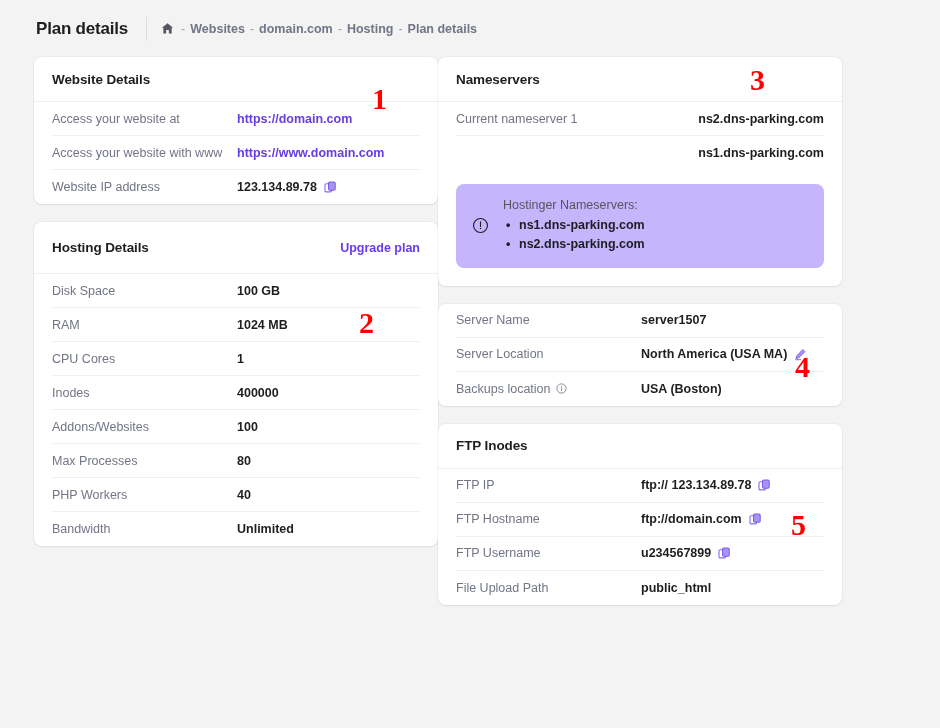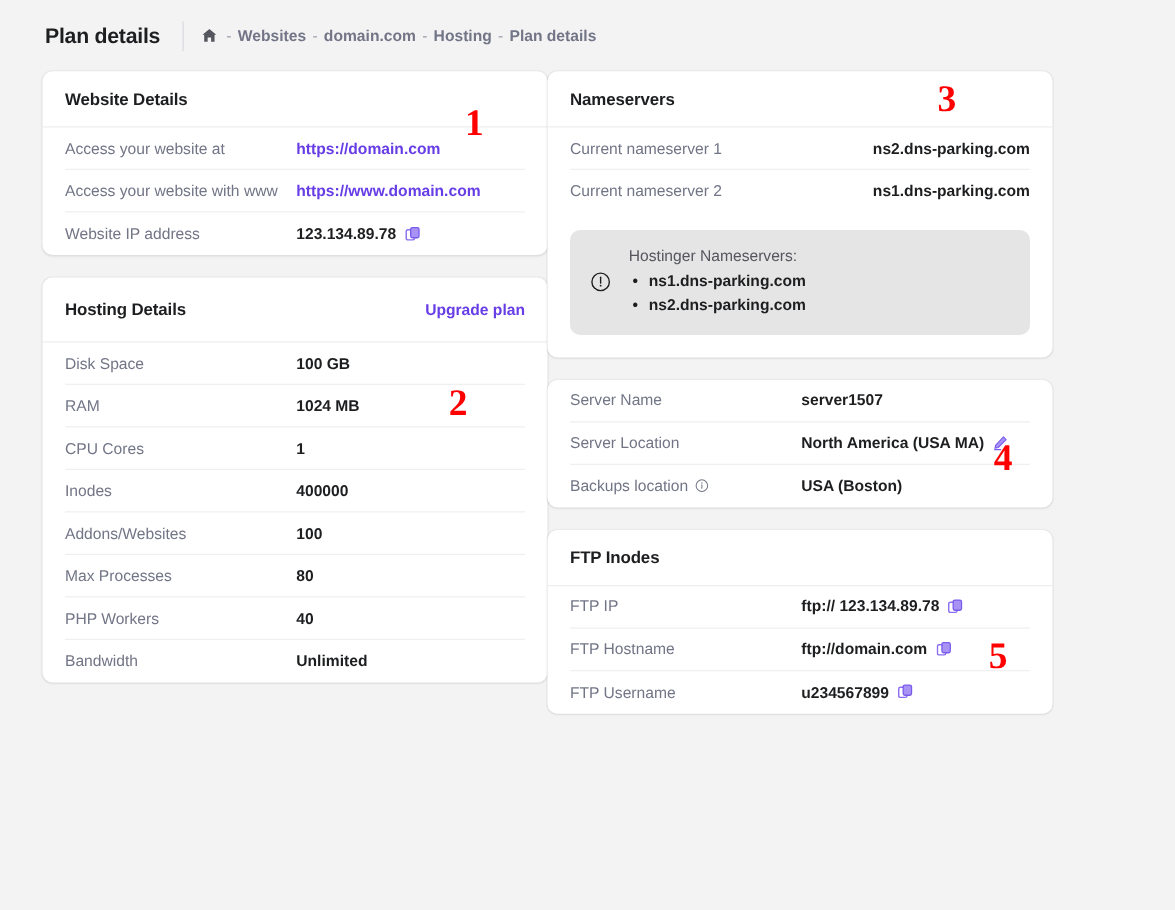--- a/index.html
+++ b/index.html
@@ -116,21 +116,21 @@
 
   
   .icon { display: inline-flex; align-items: center; justify-content: center; }
   .copy-icon { cursor: pointer; }
   .edit-icon { cursor: pointer; }
   .info-icon-sm { cursor: pointer; }
 
   
   .note-box {
     margin: 14px 18px 18px 18px;
-    background: #e5e5e5;
+    background: #c4b5fd;
     border-radius: 8px;
     padding: 14px 16px;
     display: flex;
     align-items: center;
     gap: 14px;
   }
   .note-content { }
   .note-title {
     font-size: 12.5px;
     color: #55565e;
@@ -271,21 +271,20 @@
   <div class="card">
     <div class="card-head">
       <span class="card-title">Nameservers</span>
     </div>
     <div class="card-body">
       <div class="row wide">
         <span class="row-label">Current nameserver 1</span>
         <span class="row-value right">ns2.dns-parking.com</span>
       </div>
       <div class="row wide">
-        <span class="row-label">Current nameserver 2</span>
         <span class="row-value right">ns1.dns-parking.com</span>
       </div>
     </div>
     <div class="note-box">
       <span class="icon">
         <svg width="17" height="17" viewBox="0 0 20 20">
             <circle cx="10" cy="10" r="8.2" fill="none" stroke="#1d1e20" stroke-width="1.3"></circle>
             <path d="M10 5.6v5.6" stroke="#1d1e20" stroke-width="1.3" stroke-linecap="round"></path>
             <circle cx="10" cy="13.6" r="0.85" fill="#1d1e20"></circle>
           </svg>
@@ -376,20 +375,24 @@
           <span>u234567899</span>
           <span class="icon copy-icon">
             <svg width="13" height="13" viewBox="0 0 16 16">
                 <rect x="1.2" y="3.4" width="8.2" height="10" rx="1.6" fill="none" stroke="#8a6df0" stroke-width="1.4"></rect>
                 <rect x="5.6" y="1.3" width="8.2" height="10" rx="1.6" fill="#a893f5" stroke="#7a5cec" stroke-width="1.3"></rect>
               </svg>
           </span>
         </span>
       </div>
 
+      <div class="row">
+        <span class="row-label">File Upload Path</span>
+        <span class="row-value">public_html</span>
+      </div>
 
     </div>
   </div>
 
 </div>
 
 <div class="annot" id="annot0" style="left: 372px; top: 84px;">1</div>
 <div class="annot" id="annot1" style="left: 359px; top: 308px;">2</div>
 <div class="annot" id="annot2" style="left: 750px; top: 65px;">3</div>
 <div class="annot" id="annot3" style="left: 795px; top: 352px;">4</div>

